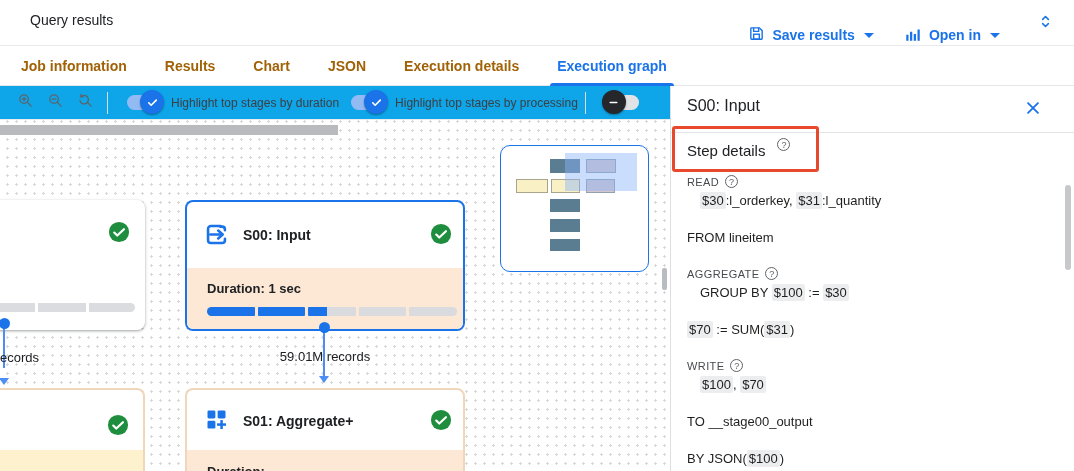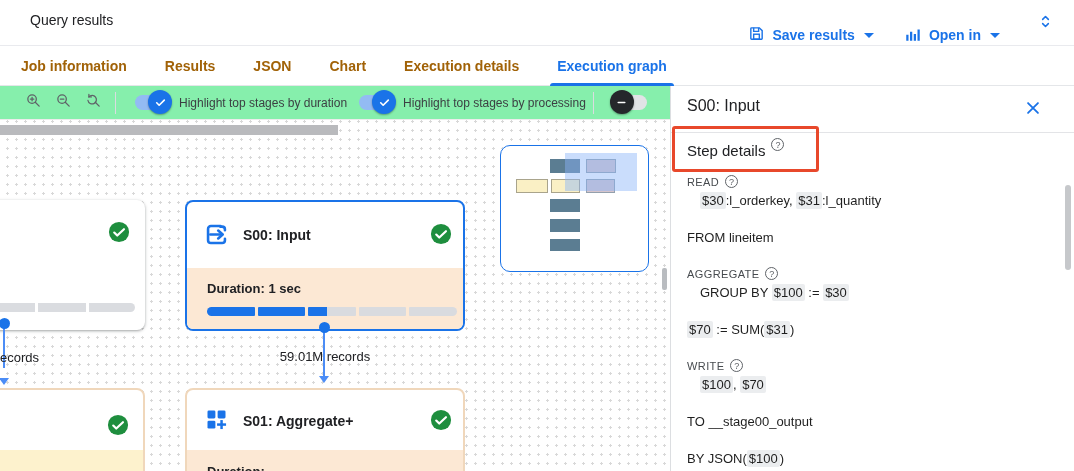--- a/index.html
+++ b/index.html
@@ -13,21 +13,21 @@
   .header-title { position:absolute; left:30px; top:12px; font-size:14px; color:#202124; }
   .header-actions { position:absolute; right:14px; top:0; height:46px; display:flex; align-items:center; gap:30px; }
   .action-btn { display:flex; align-items:center; gap:7px; font-size:14px; font-weight:bold; color:#1a73e8; cursor:pointer;margin-top:24px; }
   .caret-down { width:0; height:0; border-left:5px solid transparent; border-right:5px solid transparent; border-top:5px solid #1a73e8; margin-left:2px; }
   
   .tabs { position:absolute; top:46px; left:0; width:1074px; height:40px; display:flex; align-items:stretch; border-bottom:1px solid #e4e6e9; background:#fff; padding-left:2px; z-index:19; }
   .tab { position:relative; display:flex; align-items:center; padding:0 19px; font-size:14px; font-weight:bold; color:#a16207; cursor:pointer; white-space:nowrap; }
   .tab.active { color:#1a73e8; }
   .tab.active::after { content:""; position:absolute; left:12px; right:12px; bottom:-1px; height:3px; background:#1a73e8; border-radius:3px 3px 0 0; }
   
-  .toolbar { position:absolute; top:86px; left:0; width:670px; height:34px; background:#86efac; display:flex; align-items:center; padding-left:18px; border-bottom:1px solid #ececec; z-index:10; }
+  .toolbar { position:absolute; top:86px; left:0; width:670px; height:34px; background:#0ea5e9; display:flex; align-items:center; padding-left:10px; border-bottom:1px solid #ececec; z-index:10; }
   .tool-btn { width:30px; height:30px; display:flex; align-items:center; justify-content:center; cursor:pointer; }
   .vdiv { width:1px; height:22px; background:#dadce0; margin:0 7px; }
   .switch { position:relative; width:34px; height:15px; border-radius:8px; background:#93bbf3; margin:0 10px 0 12px; cursor:pointer; flex:none; }
   .switch .thumb { position:absolute; top:-5px; right:-3px; width:24px; height:24px; border-radius:50%; background:#1a73e8; box-shadow:0 1px 2px rgba(0,0,0,.35); display:flex; align-items:center; justify-content:center; }
   .switch.dark { background:#e1e3e6; }
   .switch.dark .thumb { left:-3px; right:auto; background:#25272b; }
   .toggle-label { font-size:12px; color:#3c4043; white-space:nowrap; }
   
   .canvas { position:absolute; top:120px; left:0; width:670px; height:351px; overflow:hidden; background:#fff;
     background-image:radial-gradient(#d8d8d8 1.1px, transparent 1.3px); background-size:9px 9px; background-position:3px 6px; }
@@ -58,21 +58,21 @@
   .mm-dark   { background:#5b7d92; }
   .mm-pink   { background:#d6c5cc; border:1.5px solid #93a0ad; }
   .mm-yellow { background:#faf0c5; border:1.5px solid #a9a48c; }
   .mm-viewport { position:absolute; background:rgba(138,180,248,.45); }
   
   .panel { position:absolute; left:670px; top:86px; width:404px; height:385px; background:#fff; border-left:1px solid #dcdee1; z-index:9; }
   .panel-title { position:absolute; left:16px; top:11px; font-size:16px; color:#202124; }
   .close-x { position:absolute; right:32px; top:13px; width:18px; height:18px; cursor:pointer; }
   .panel-divider { position:absolute; left:0; right:0; top:46px; height:1px; background:#e3e4e7; }
   .annotation-rect { position:absolute; left:1px; top:40px; width:147px; height:46px; border:3px solid #e8482b; border-radius:3px; z-index:15; pointer-events:none; }
-  .section-title { position:absolute; left:16px; top:56px; font-size:15px; color:#202124; display:flex; align-items:flex-start; gap:6px; }
+  .section-title { position:absolute; left:16px; top:56px; font-size:15px; color:#202124; display:flex; align-items:flex-start; gap:12px; }
   .help-circ { display:inline-flex; align-items:center; justify-content:center; width:13px; height:13px; border:1.2px solid #5f6368; border-radius:50%; font-size:9px; color:#5f6368; flex:none; }
   .section-title .help-circ { margin-top:-4px; }
   .panel-blocks { position:absolute; left:16px; top:89px; right:24px; }
   .plabel { display:flex; align-items:center; gap:6px; font-size:11px; letter-spacing:.4px; color:#474b4f; height:13px; }
   .pline { font-size:13px; color:#1f1f1f; height:16px; line-height:16px; white-space:nowrap; }
   .mt-group { margin-top:21px; }
   .mt-small { margin-top:5px;padding-left:13px; }
   .tok-hl { background:#ebedef; border-radius:2px; padding:1px 2px; }
   .panel-scroll { position:absolute; right:3px; top:99px; width:6px; height:85px; background:#c6c8cb; border-radius:3px; }
 </style>
@@ -115,22 +115,22 @@
               <path d="M8 15l4 4 4-4"></path>
           </svg>
         </span>
       </div>
     </div>
   </div>
 
   <div class="tabs" id="tabs">
       <div class="tab">Job information</div>
       <div class="tab">Results</div>
+      <div class="tab">Chart</div>
       <div class="tab">JSON</div>
-      <div class="tab">Chart</div>
       <div class="tab">Execution details</div>
       <div class="tab active">Execution graph</div>
     </div>
 
   <div class="toolbar">
     <div class="tool-btn">
       <span>
         <svg width="17" height="17" viewBox="0 0 24 24" fill="none" stroke="#5f6368" stroke-width="1.8" stroke-linecap="round">
           <circle cx="10" cy="10" r="6"></circle>
             <path d="M14.5 14.5L20 20"></path>

